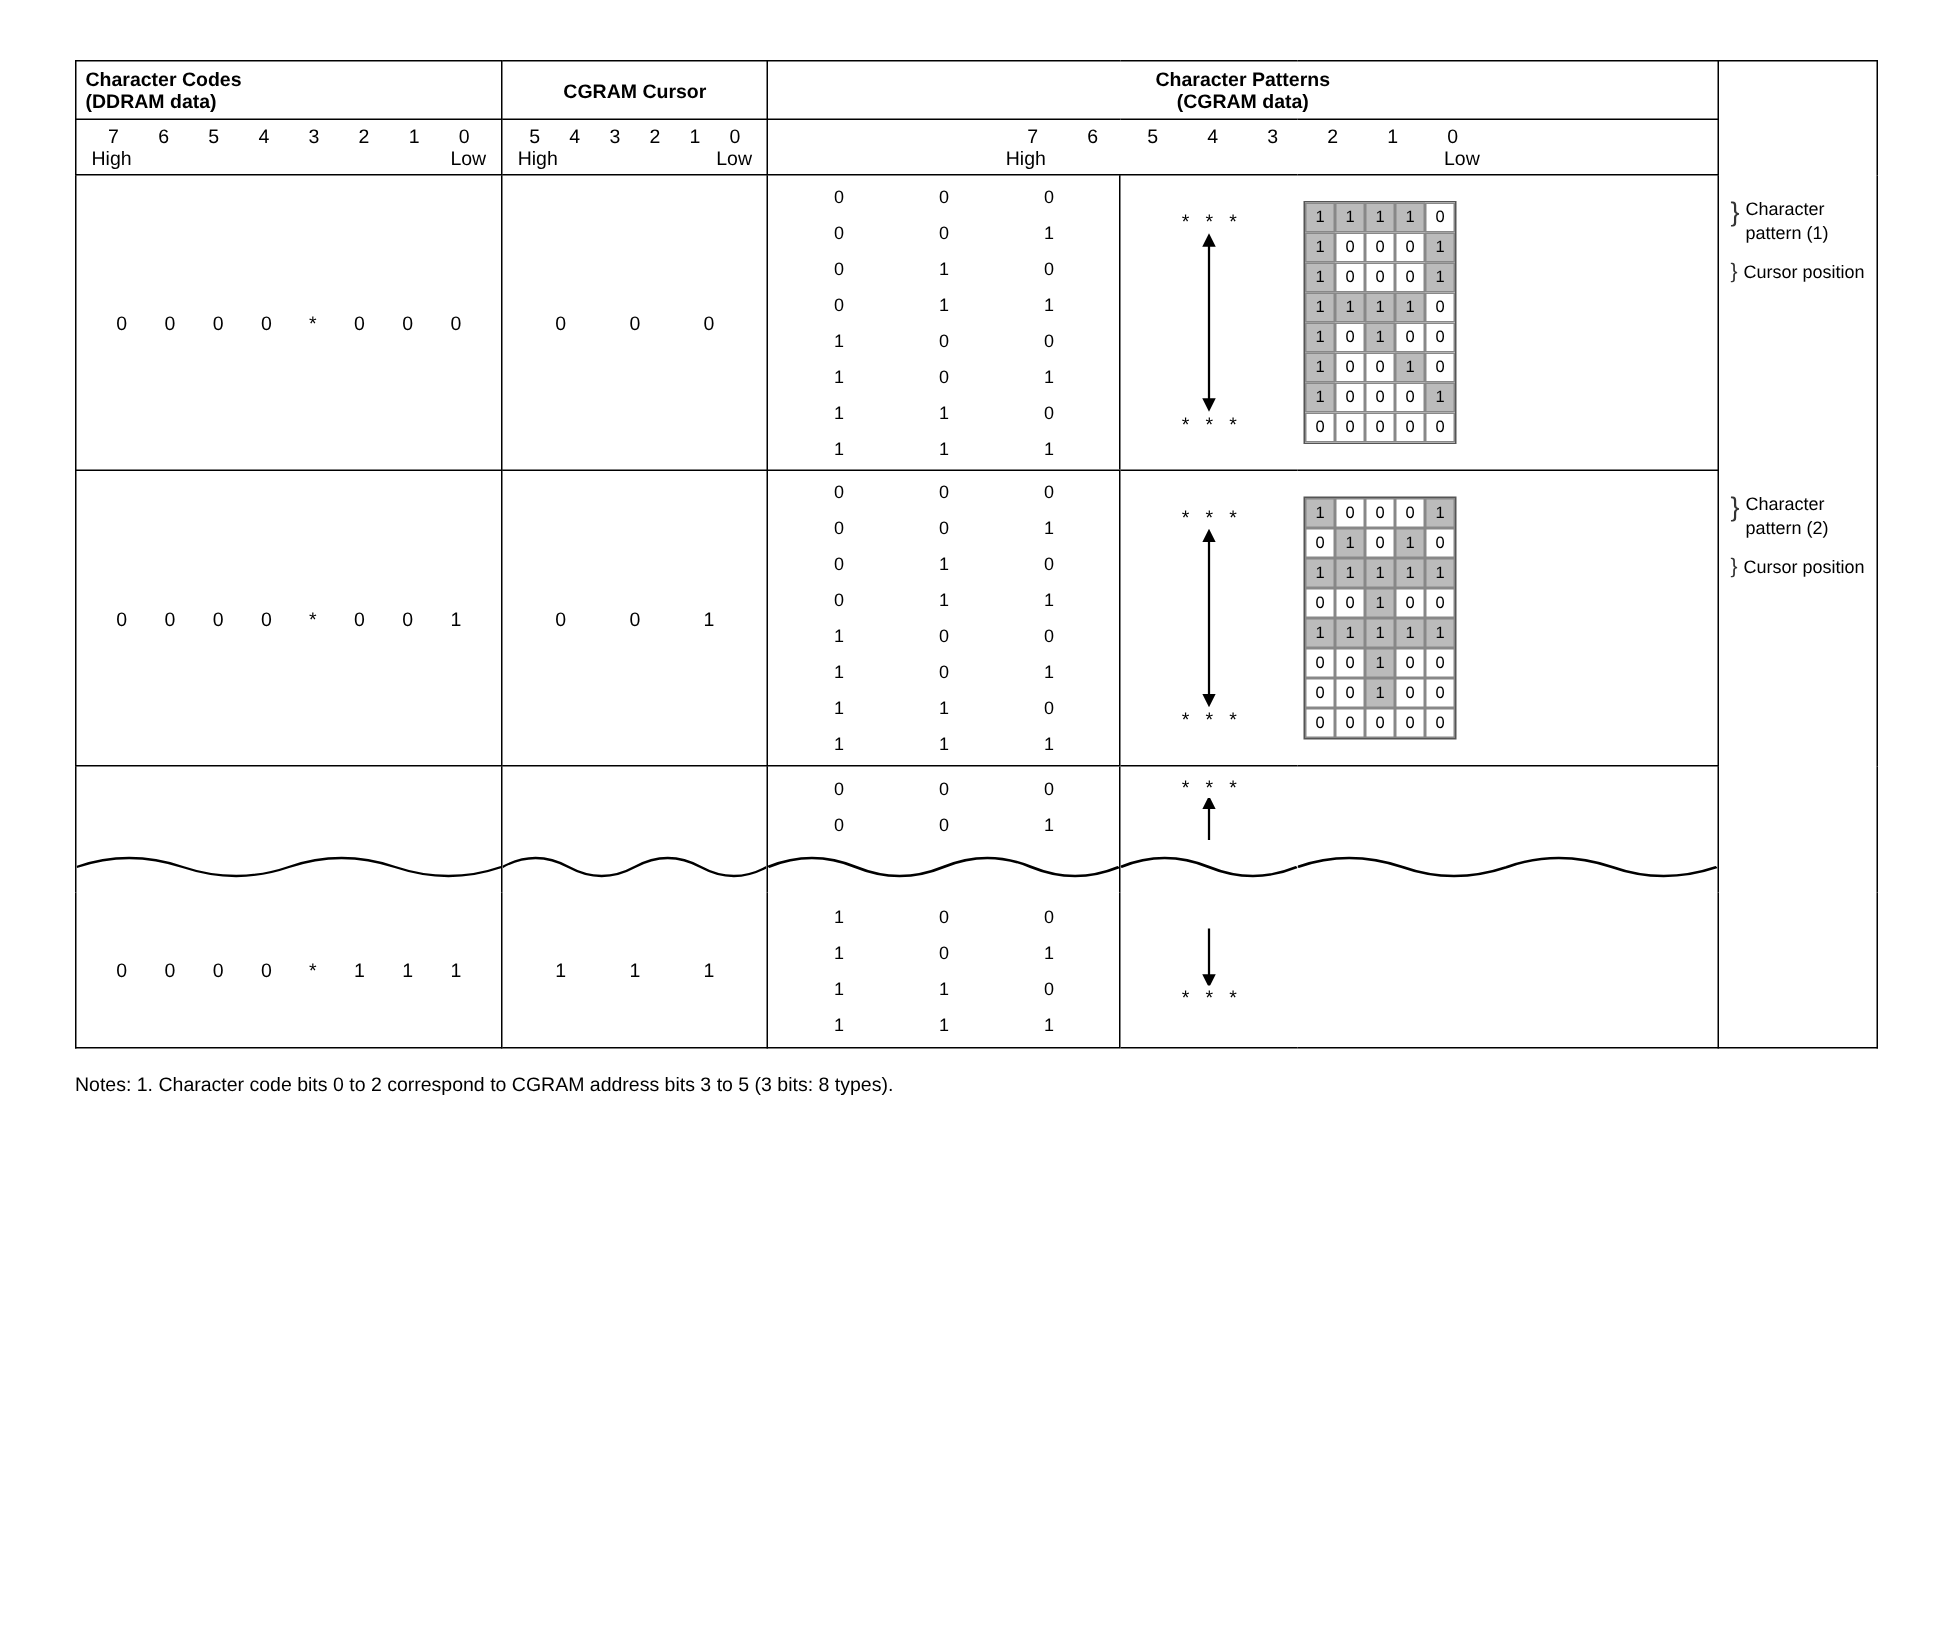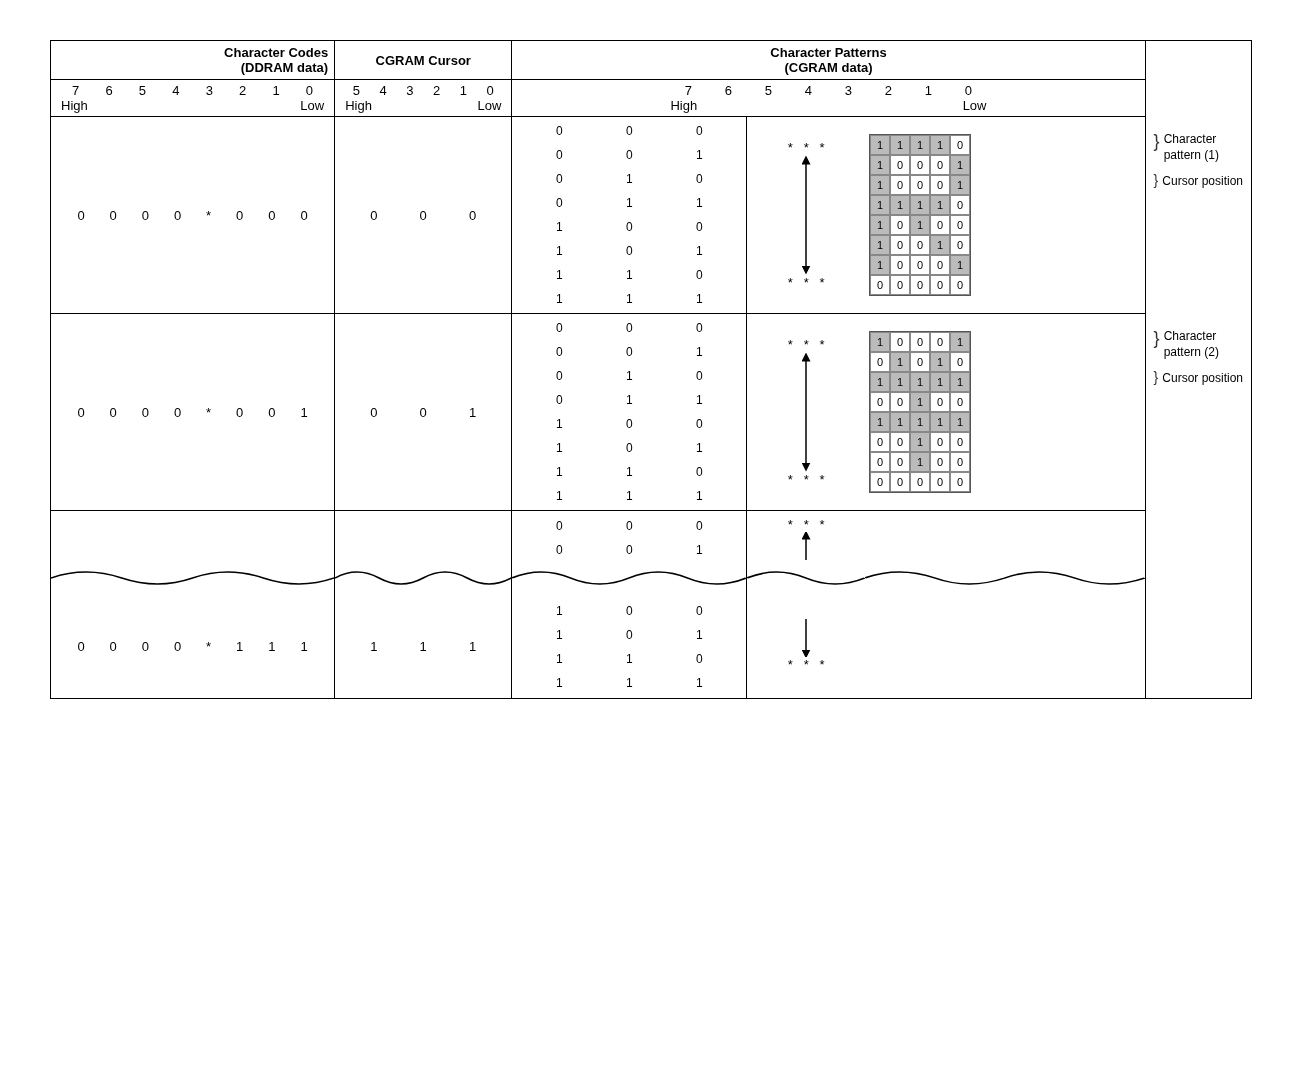--- a/index.html
+++ b/index.html
@@ -41,21 +41,21 @@
   </style>
 </head>
 <body>
 
 <div class="main-container">
   <div class="table-with-labels">
     <table class="main-table" style="flex:1;">
 
       <thead>
         <tr>
-          <th style="text-align:right; width:26%;border-radius:11px;">
+          <th style="text-align:left; width:26%;border-radius:11px;">
             Character Codes<br>(DDRAM data)
           </th>
           <th style="text-align:center; width:16%;">
             CGRAM Cursor
           </th>
           <th style="text-align:center; width:58%;" colspan="3">
             Character Patterns<br>(CGRAM data)
           </th>
         </tr>
 
@@ -549,13 +549,16 @@
           </td>
           <td style="border-left:none; border-top:none;">
             
           </td>
           <td style="border:none;"></td>
         </tr>
       </tbody>
     </table>
   </div>
 
+  <div class="notes-section" style="margin-top:16px;">
+    <p>Notes:  1.  Character code bits 0 to 2 correspond to CGRAM address bits 3 to 5 (3 bits: 8 types).</p>
+  </div>
 </div>
 
 </body></html>

